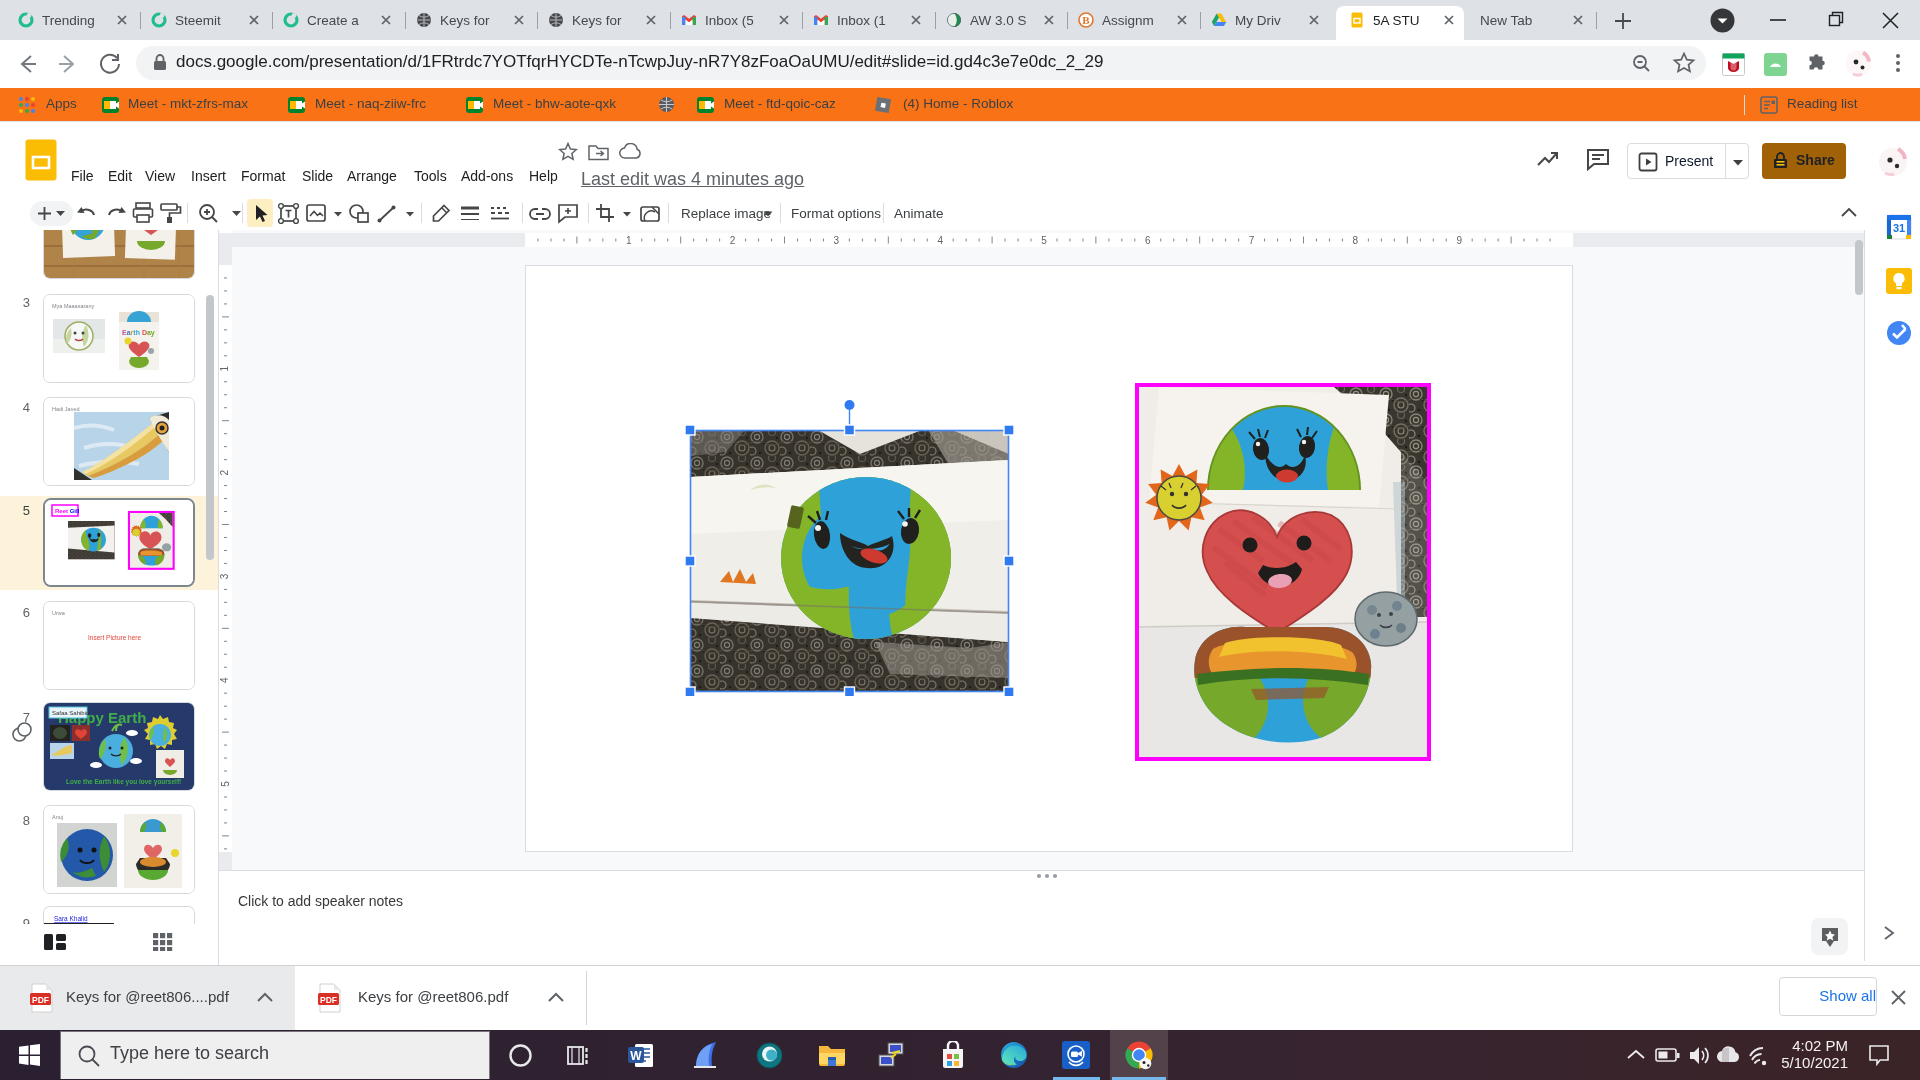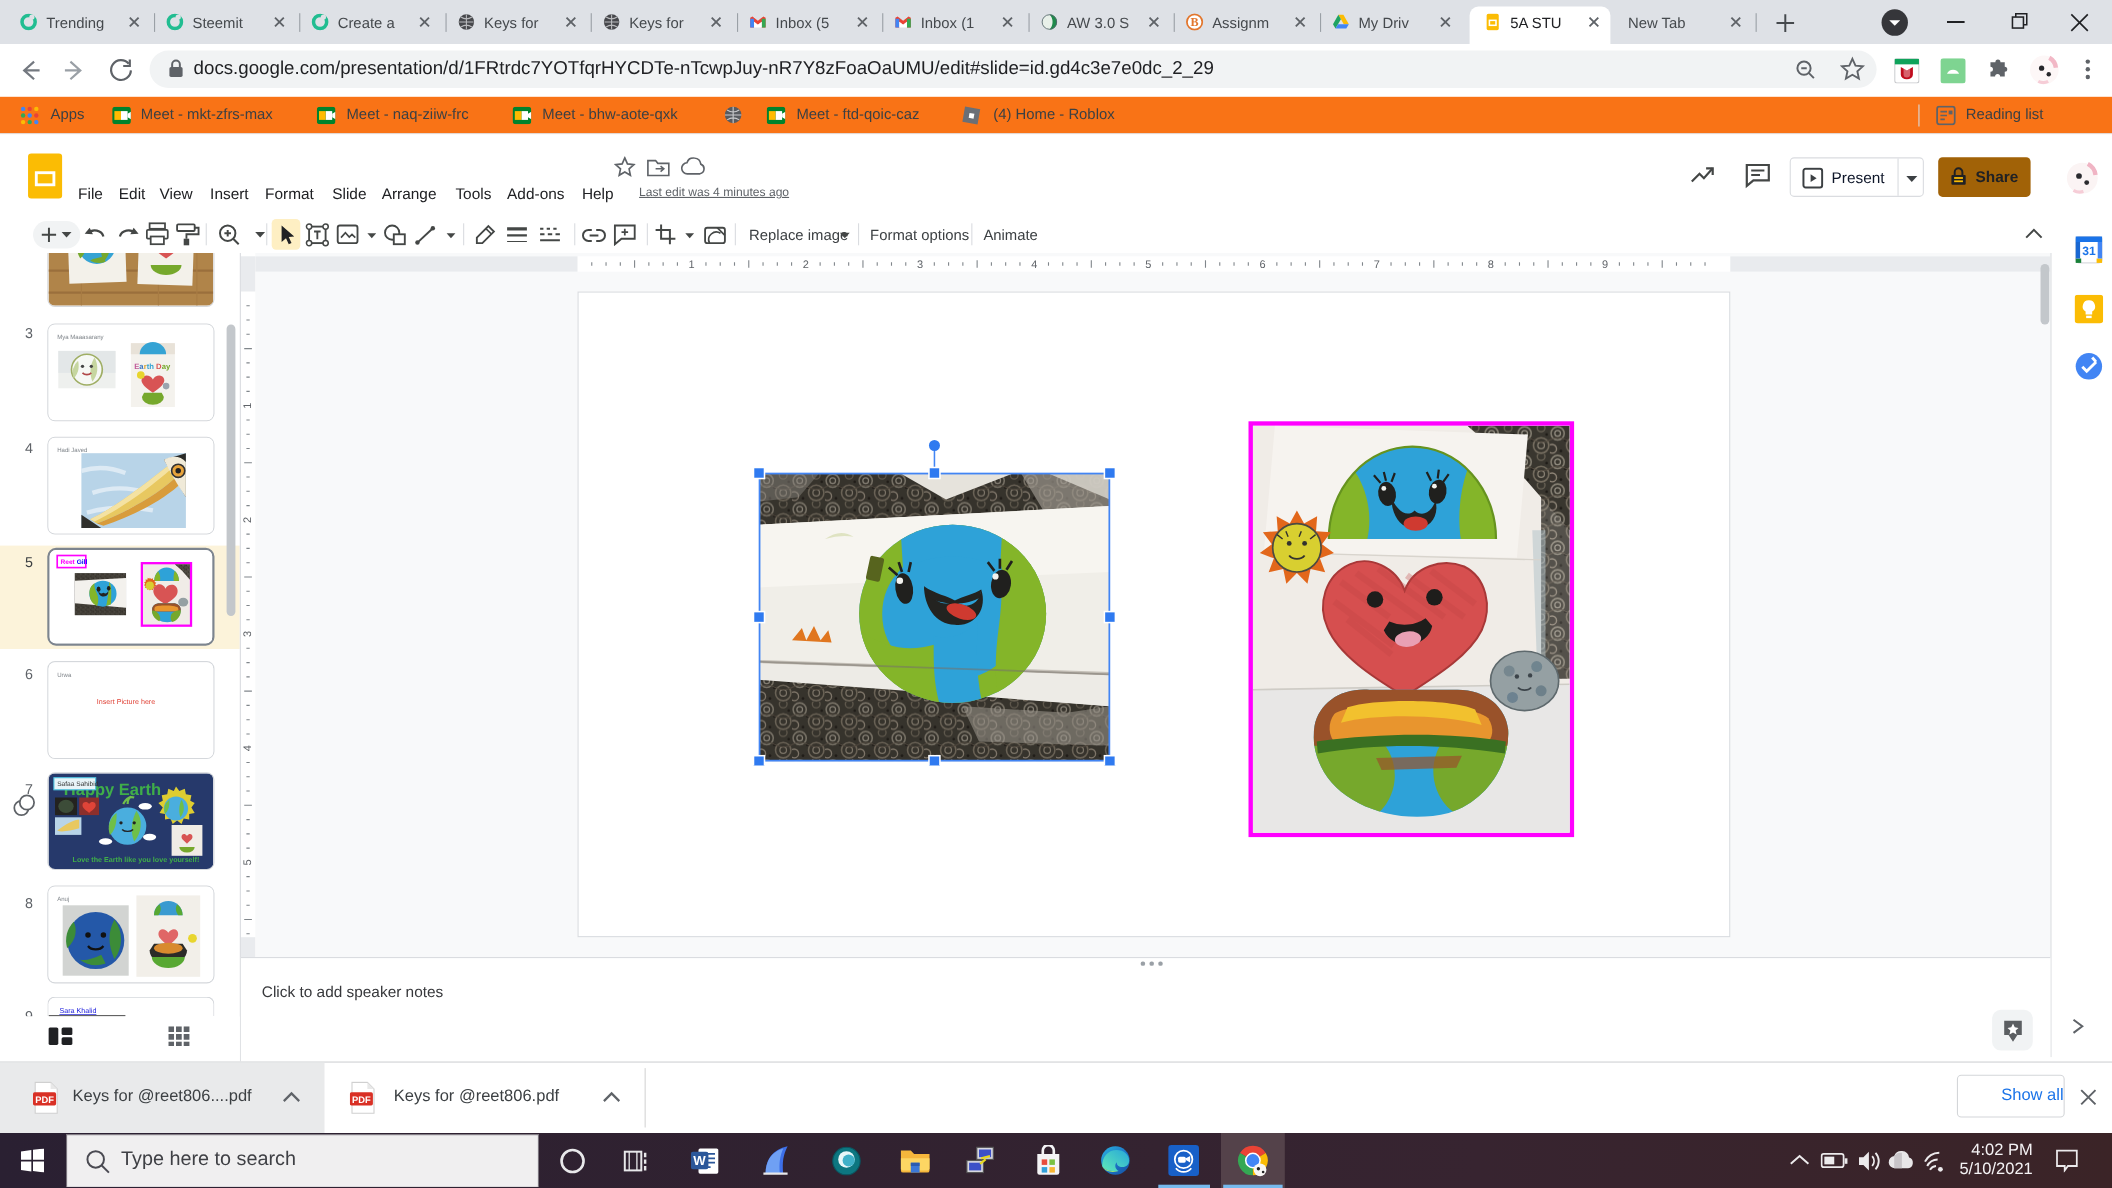--- a/index.html
+++ b/index.html
@@ -25,21 +25,21 @@
   #urltext { position:absolute; left:176px; top:12px; font-size:17px; color:#202124; }
 
   
   #bookbar { left:0; top:88px; width:1920px; height:34px; background:#f97316; border-bottom:1px solid #e1e3e6; }
   .bmtext { position:absolute; top:8px; font-size:13.5px; color:#3c4043; white-space:nowrap; }
 
   
   #appheader { left:0; top:122px; width:1920px; height:75px; background:#fff; }
   #doctitle { position:absolute; left:72px; top:19px; font-size:17.4px; color:#202124; letter-spacing:-0.15px; }
   .menuitem { position:absolute; top:46px; font-size:14px; color:#202124; }
-  #lastedit { position:absolute; left:581px; top:47px; font-size:11px; color:#5f6368; text-decoration:underline; }
+  #lastedit { position:absolute; left:581px; top:47px; font-size:18px; color:#5f6368; text-decoration:underline; }
 
   
   #toolbar { left:0; top:197px; width:1920px; height:33px; background:#fff; }
   .tbtext { position:absolute; top:9px; font-size:13.5px; color:#3c4043; white-space:nowrap; }
   .tbsep { position:absolute; top:6px; width:1px; height:20px; background:#dadce0; }
 
   
   #mainarea { left:0; top:230px; width:1920px; height:640px; background:#fff; }
   #filmstrip { position:absolute; left:0; top:0; width:218px; height:694px; background:#fff; overflow:hidden; }
   #fsdivider { position:absolute; left:218px; top:0; width:1px; height:735px; background:#dadce0; }

